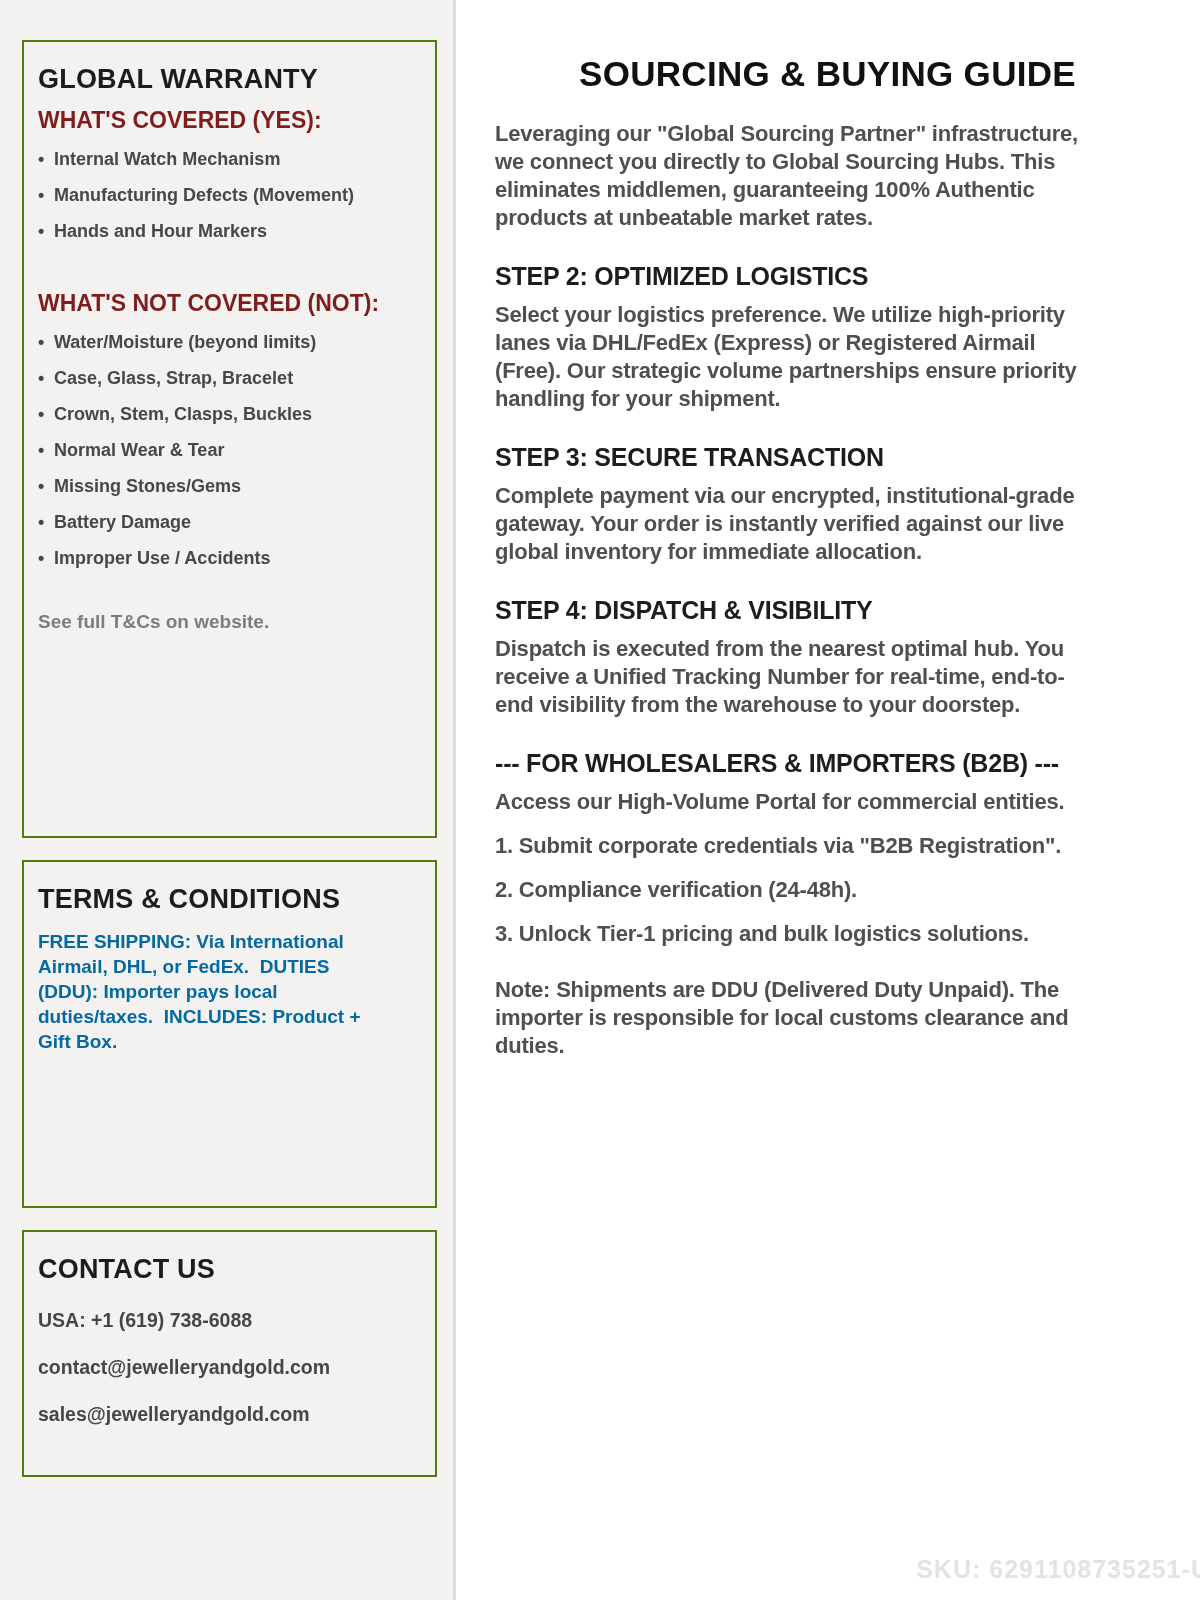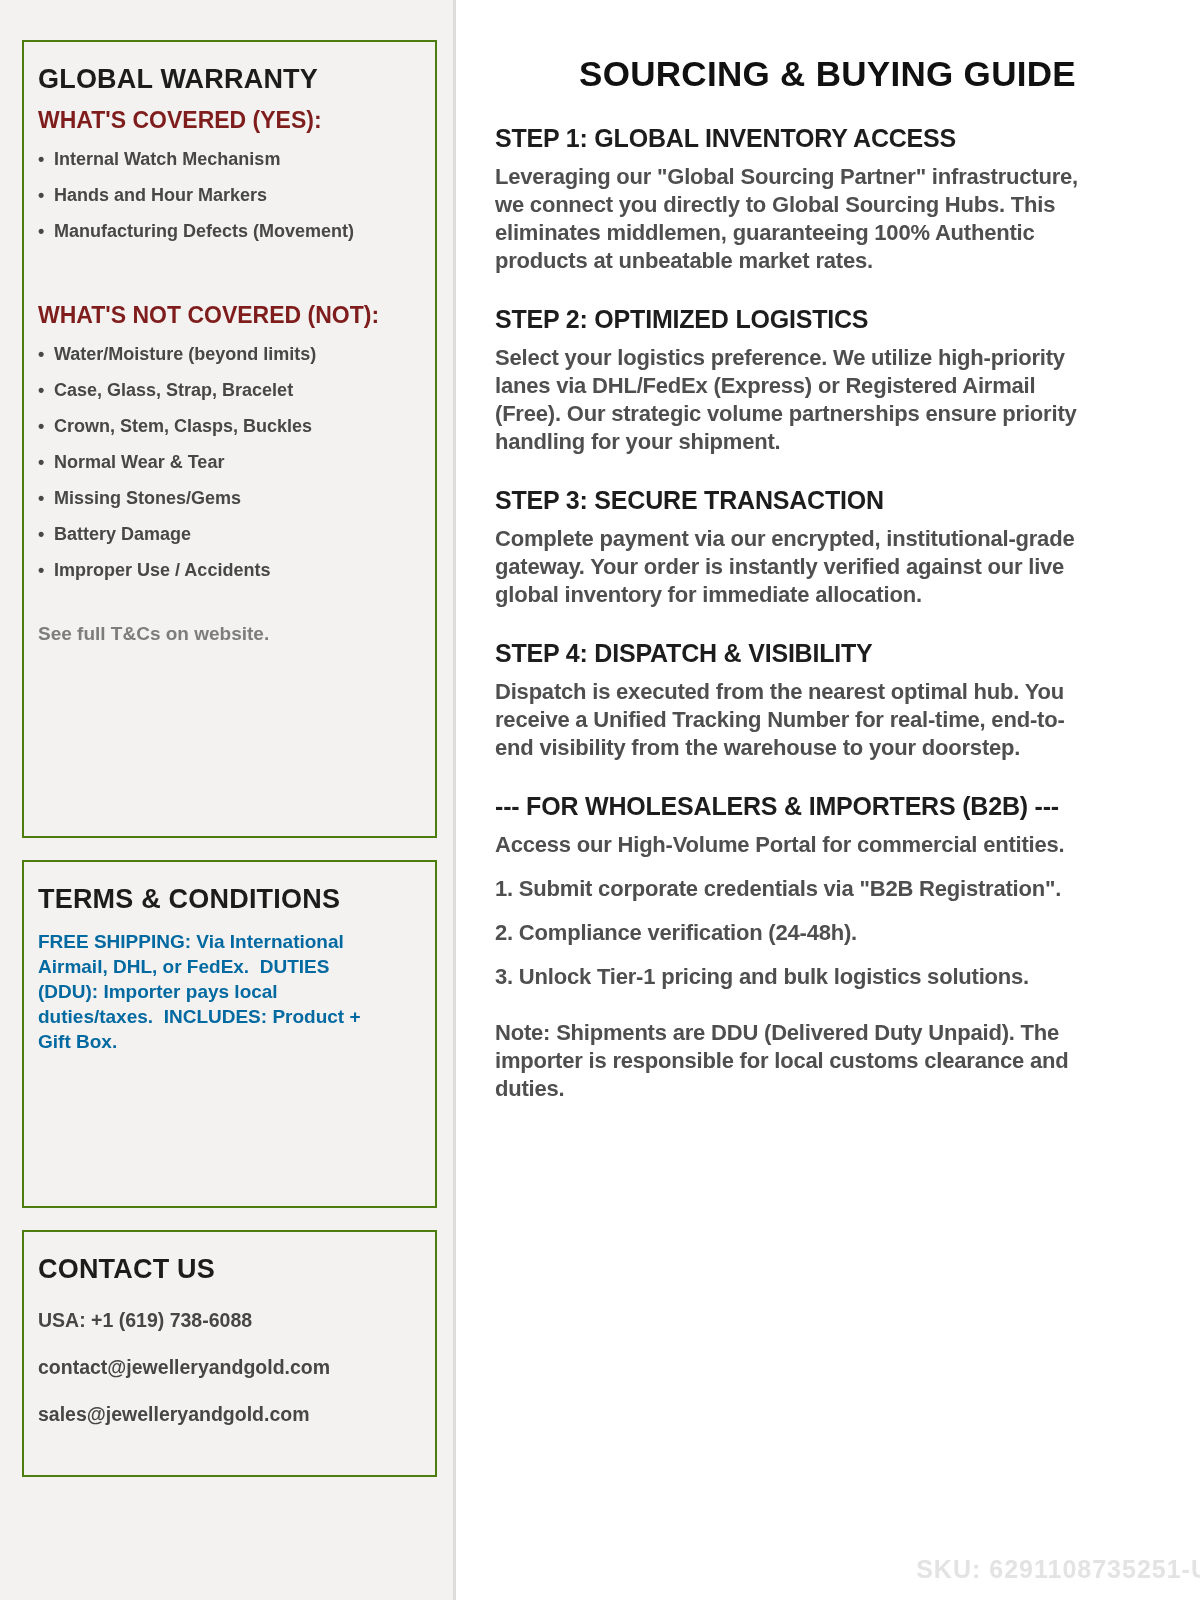--- a/index.html
+++ b/index.html
@@ -39,21 +39,21 @@
     color: #1c1c1c;
     letter-spacing: 0.2px;
     margin: 6px 0 12px 0;
   }
   .sub-heading {
     font-size: 23px;
     font-weight: 700;
     color: #7f1d1d;
     margin: 10px 0 4px 0;
   }
-  .gap-top { margin-top: 60px; }
+  .gap-top { margin-top: 48px; }
   .bullet {
     font-size: 18px;
     font-weight: 700;
     color: #474747;
     margin: 15px 0;
     padding-left: 16px;
     position: relative;
   }
   .bullet::before {
     content: "\2022";
@@ -134,22 +134,22 @@
 
 <div class="page">
 
   <div class="sidebar">
 
     <div class="panel panel-warranty">
       <div class="panel-title">GLOBAL WARRANTY</div>
 
       <div class="sub-heading">WHAT'S COVERED (YES):</div>
       <div class="bullet">Internal Watch Mechanism</div>
+      <div class="bullet">Manufacturing Defects (Movement)</div>
       <div class="bullet">Hands and Hour Markers</div>
-      <div class="bullet">Manufacturing Defects (Movement)</div>
 
       <div class="sub-heading gap-top">WHAT'S NOT COVERED (NOT):</div>
       <div class="bullet">Water/Moisture (beyond limits)</div>
       <div class="bullet">Case, Glass, Strap, Bracelet</div>
       <div class="bullet">Crown, Stem, Clasps, Buckles</div>
       <div class="bullet">Normal Wear &amp; Tear</div>
       <div class="bullet">Missing Stones/Gems</div>
       <div class="bullet">Battery Damage</div>
       <div class="bullet">Improper Use / Accidents</div>
 
@@ -167,21 +167,20 @@
       <div class="contact-line">contact@jewelleryandgold.com</div>
       <div class="contact-line">sales@jewelleryandgold.com</div>
     </div>
 
   </div>
 
   <div class="main">
     <div class="main-title">SOURCING &amp; BUYING GUIDE</div>
 
     <div>
-      <div class="section-heading">STEP 1: GLOBAL INVENTORY ACCESS</div>
       <div class="section-body">Leveraging our "Global Sourcing Partner" infrastructure, we connect you directly to Global Sourcing Hubs. This eliminates middlemen, guaranteeing 100% Authentic products at unbeatable market rates.</div>
     </div>
 
     <div>
       <div class="section-heading">STEP 2: OPTIMIZED LOGISTICS</div>
       <div class="section-body">Select your logistics preference. We utilize high-priority lanes via DHL/FedEx (Express) or Registered Airmail (Free). Our strategic volume partnerships ensure priority handling for your shipment.</div>
     </div>
 
     <div>
       <div class="section-heading">STEP 3: SECURE TRANSACTION</div>

